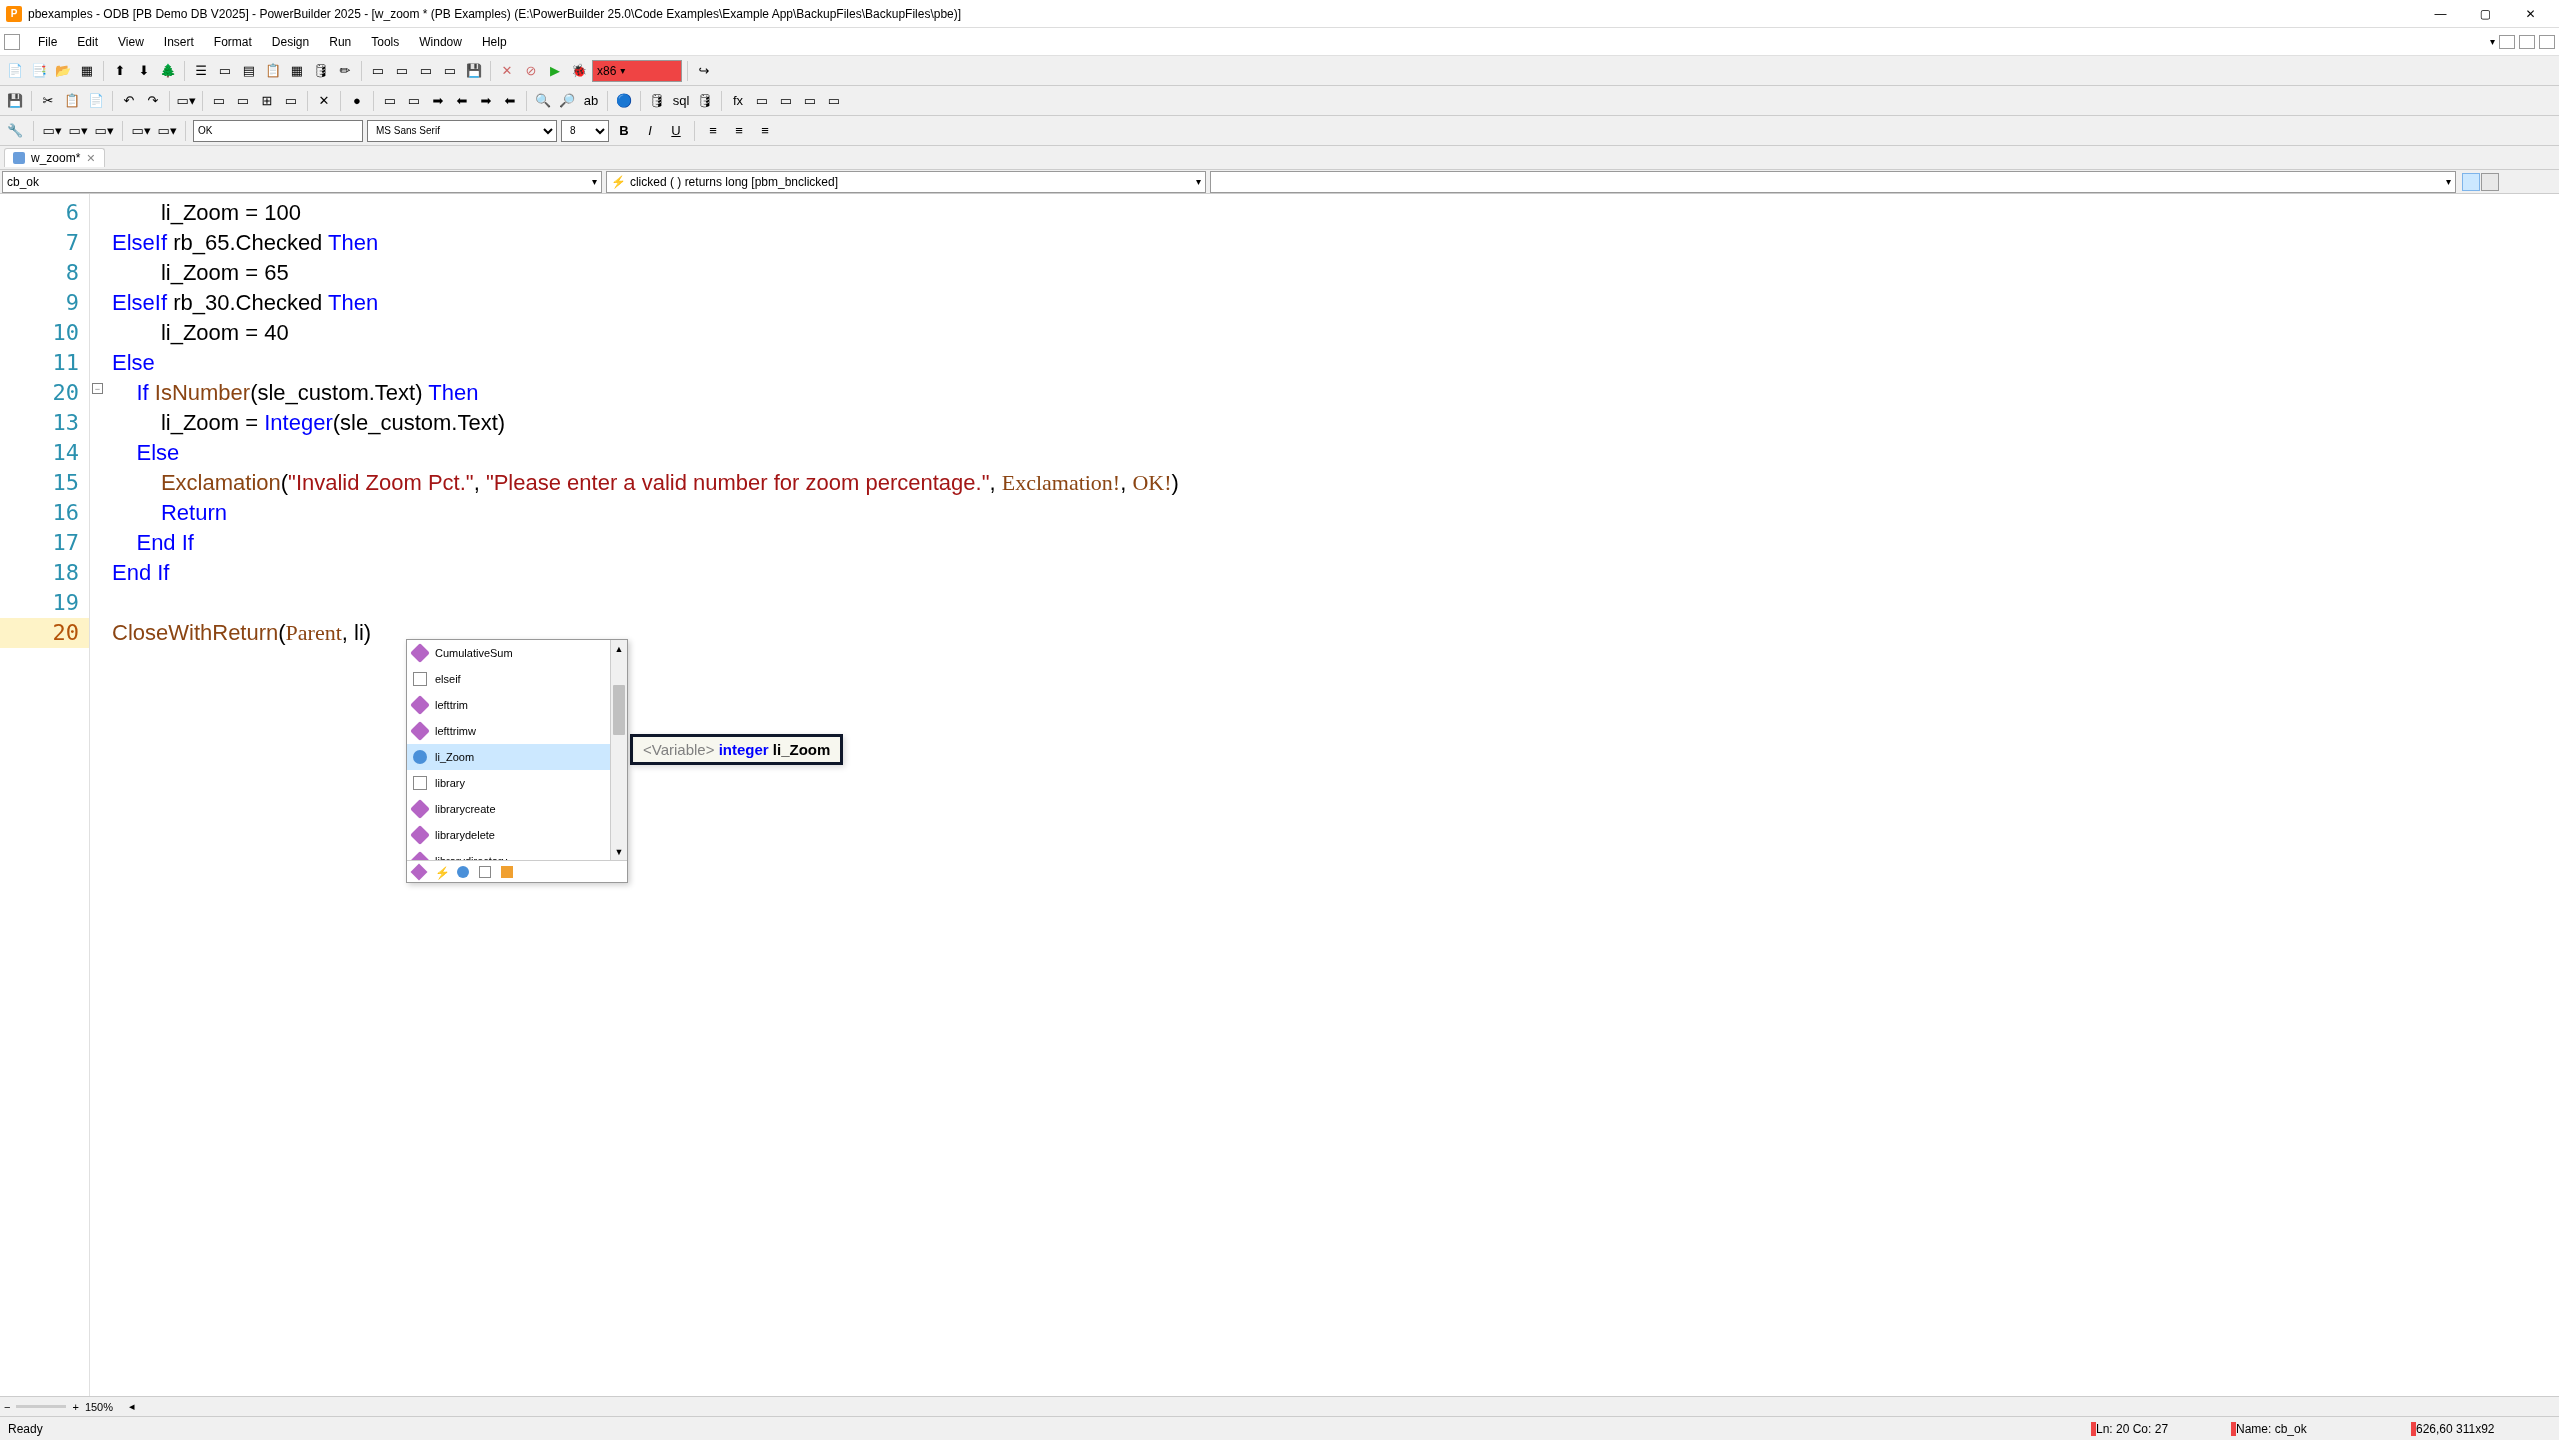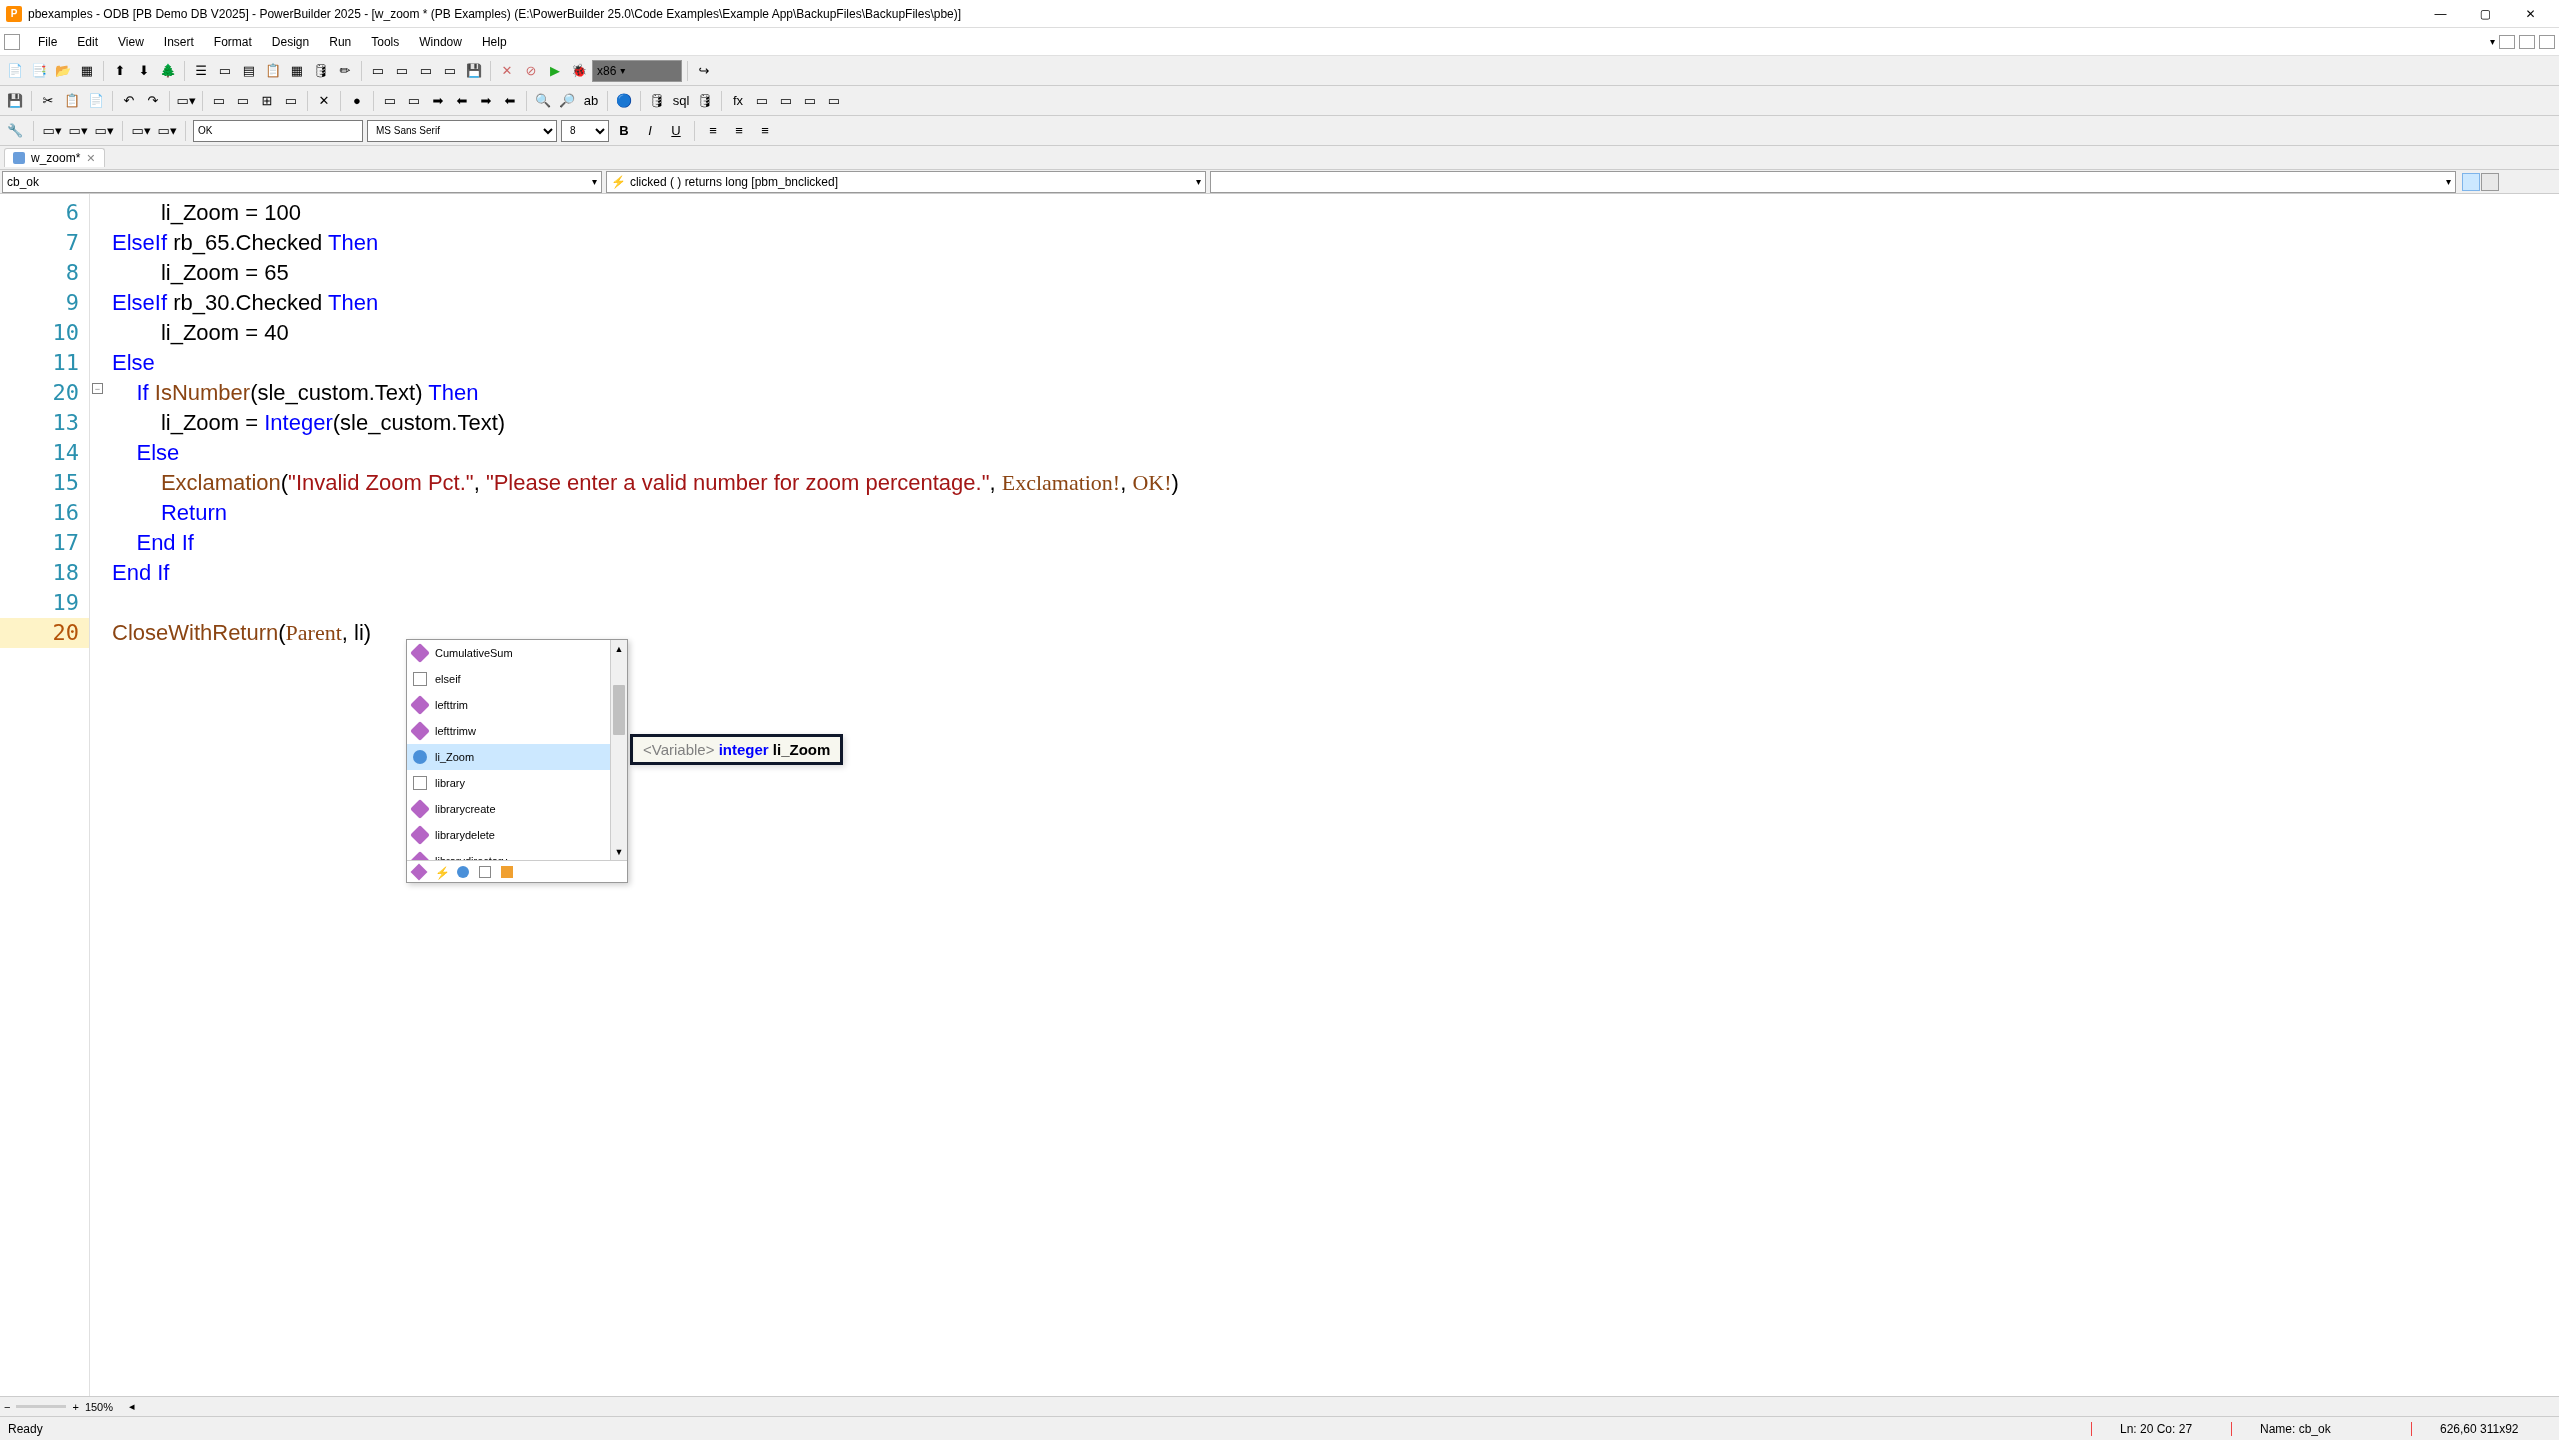--- a/index.html
+++ b/index.html
@@ -13,21 +13,21 @@
 .menubar { height: 28px; background: #fff; display: flex; align-items: center; padding: 0 4px; font-size: 12px; border-bottom: 1px solid #e0e0e0; }
 .mdi-icon { width: 16px; height: 16px; background: #fff; border: 1px solid #999; margin-right: 8px; }
 .menu-item { padding: 4px 10px; cursor: pointer; }
 .menubar-right { margin-left: auto; display: flex; align-items: center; gap: 4px; }
 .mdi-btn { width: 16px; height: 14px; border: 1px solid #999; cursor: pointer; }
 
 .toolbar { height: 30px; background: #f0f0f0; border-bottom: 1px solid #ccc; display: flex; align-items: center; padding: 0 4px; gap: 2px; }
 .toolbar2 { height: 30px; background: #f0f0f0; border-bottom: 1px solid #ccc; display: flex; align-items: center; padding: 0 4px; gap: 2px; }
 .tb-btn { width: 22px; height: 22px; display: flex; align-items: center; justify-content: center; cursor: pointer; border: 1px solid transparent; font-size: 13px; }
 .tb-sep { width: 1px; height: 20px; background: #ccc; margin: 0 3px; }
-.tb-dropdown { height: 22px; border: 1px solid #999; background: #737373; padding: 0 4px; font-size: 12px; display: flex; align-items: center; }
+.tb-dropdown { height: 22px; border: 1px solid #999; background: #ef4444; padding: 0 4px; font-size: 12px; display: flex; align-items: center; }
 .tb-dropdown.arrow::after { content: '▾'; margin-left: 4px; font-size: 10px; }
 
 .formatbar { height: 30px; background: #f0f0f0; border-bottom: 1px solid #ccc; display: flex; align-items: center; padding: 0 4px; gap: 4px; }
 .fb-input { height: 22px; border: 1px solid #7a7a7a; background: #fff; padding: 0 4px; font-size: 10px; }
 
 .tabbar { height: 24px; background: #f0f0f0; border-bottom: 1px solid #ccc; display: flex; align-items: center; padding: 0 4px; }
 .file-tab { background: #fff; border: 1px solid #ccc; border-bottom: none; padding: 2px 8px; font-size: 12px; display: flex; align-items: center; gap: 6px; border-radius: 3px 3px 0 0; }
 .file-tab .close-x { color: #888; font-size: 11px; cursor: pointer; }
 .file-tab-icon { width: 12px; height: 12px; background: #6a9edb; border-radius: 2px; }
 
@@ -76,21 +76,21 @@
 .tt-tag { color: #808080; }
 .tt-type { color: #0000ff; font-weight: bold; }
 .tt-name { font-weight: bold; }
 
 .scroll-h { position: absolute; bottom: 24px; left: 0; right: 0; height: 20px; background: #f0f0f0; display: flex; align-items: center; padding: 0 4px; gap: 8px; font-size: 11px; border-top: 1px solid #ccc; }
 .zoom-slider { display: flex; align-items: center; gap: 6px; }
 .zoom-track { width: 50px; height: 3px; background: #ccc; position: relative; }
 
 .statusbar { position: absolute; bottom: 0; left: 0; right: 0; height: 24px; background: #f0f0f0; border-top: 1px solid #ccc; display: flex; align-items: center; padding: 0 8px; font-size: 12px; }
 .status-left { flex: 1; }
-.status-seg { padding: 0 28px; border-left: 1px solid #ef4444; }
+.status-seg { padding: 0 0; border-left: 5px solid #ef4444; }
 </style>
 </head>
 <body>
 
 <div class="titlebar">
   <div class="titlebar-icon">P</div>
   <div class="titlebar-text">pbexamples - ODB [PB Demo DB V2025] - PowerBuilder 2025 - [w_zoom * (PB Examples) (E:\PowerBuilder 25.0\Code Examples\Example App\BackupFiles\BackupFiles\pbe)]</div>
   <div class="window-controls">
     <div class="window-btn">—</div>
     <div class="window-btn">▢</div>

